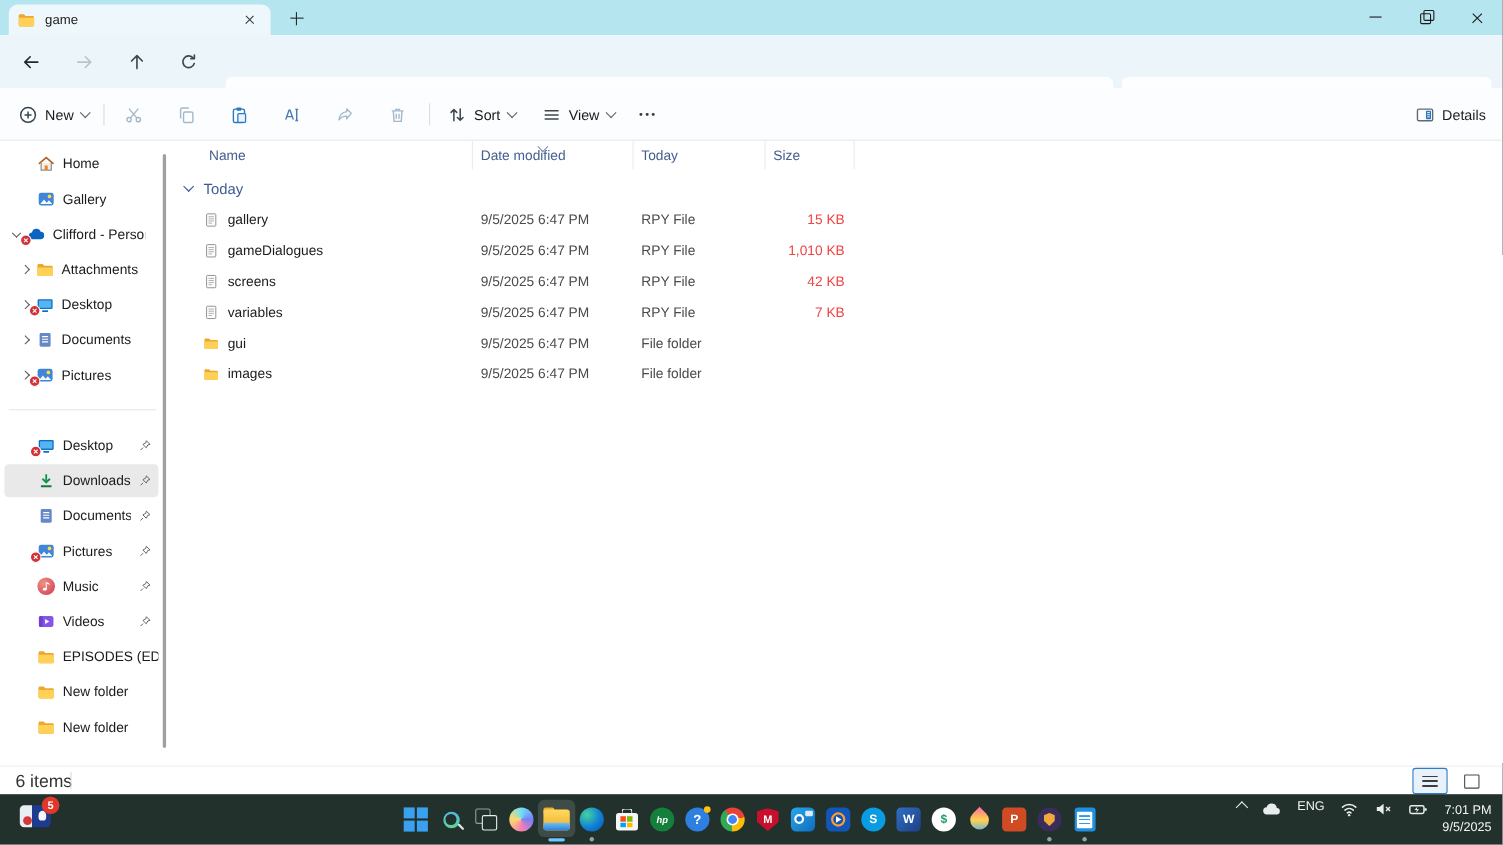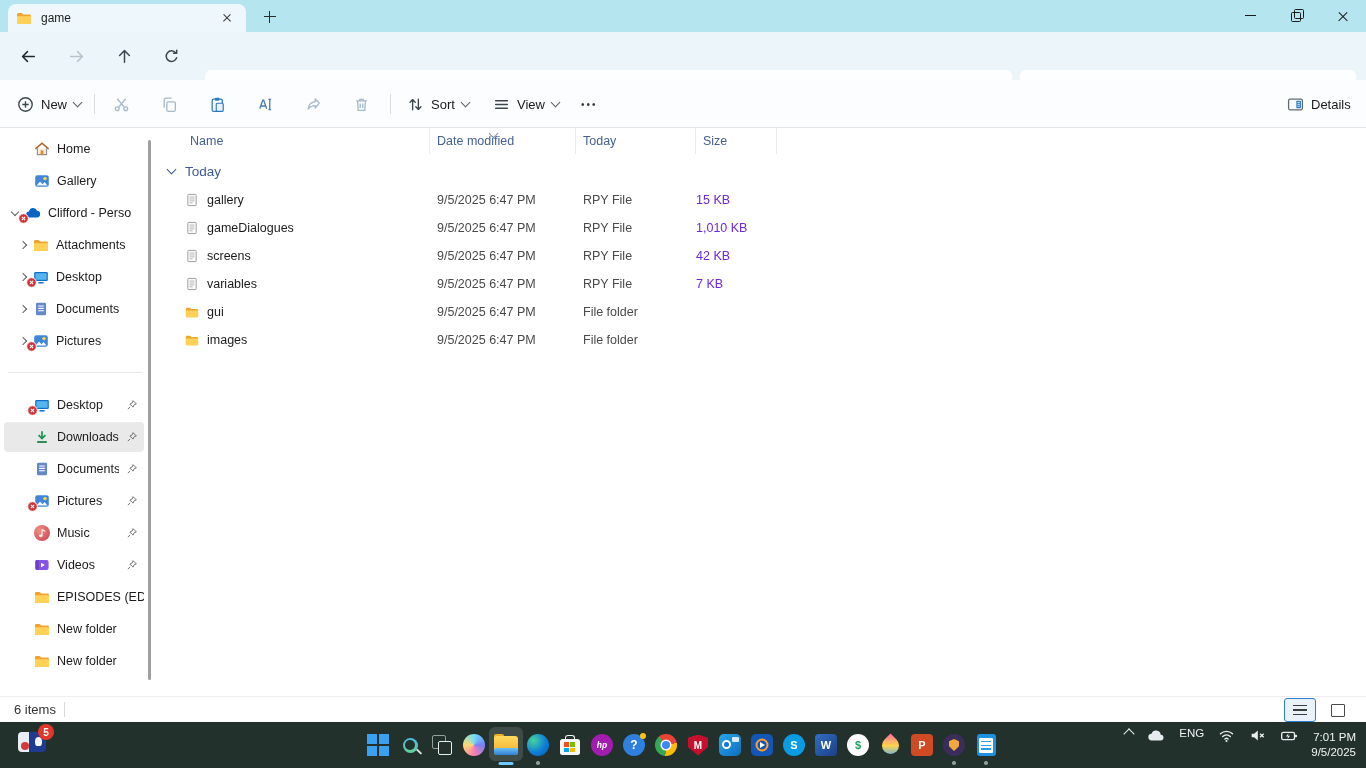--- a/index.html
+++ b/index.html
@@ -78,25 +78,25 @@
   .hcell.first{padding-left:38px;}
   .sortcaret{position:absolute;left:338px;top:2px;width:6px;height:6px;border-right:1.2px solid #8694ab;border-bottom:1.2px solid #8694ab;transform:rotate(45deg);}
   .group{position:absolute;top:30px;left:0;height:26px;display:flex;align-items:center;gap:10px;padding-left:16px;
          font-size:13.5px;color:#3d5a94;}
   .gchev{width:6px;height:6px;border-top:1.4px solid #3d5a94;border-right:1.4px solid #3d5a94;transform:rotate(135deg);margin-top:-3px;}
   .rows{position:absolute;top:58px;left:0;width:100%;}
   .frow{display:grid;grid-template-columns:278px 146px 120px 81px;height:28px;font-size:12.5px;align-items:center;}
   .c-name{display:flex;align-items:center;gap:8px;padding-left:33px;color:#1b1b1b;overflow:hidden;}
   .fi{width:14px;height:14px;flex:0 0 auto;}
   .c-date,.c-type{padding-left:7px;color:#4a4a4a;}
-  .c-size{text-align:left;padding-right:9px;color:#6d28d9;}
+  .c-size{text-align:right;padding-right:9px;color:#ef4444;}
 
   
   .statusbar{position:absolute;top:696px;left:0;right:0;height:26px;background:#fff;border-top:1px solid #eeeeee;box-sizing:border-box;}
-  .scount{position:absolute;left:14px;top:5px;font-size:13px;color:#333;}
+  .scount{position:absolute;left:14px;top:5px;font-size:16px;color:#333;}
   .sdiv{position:absolute;left:64px;top:5px;width:1px;height:15px;background:#d9d9d9;}
   .vbtns{position:absolute;right:12px;top:0;display:flex;gap:6px;align-items:center;height:26px;}
   .vbtn{width:32px;height:24px;border-radius:3px;display:flex;align-items:center;justify-content:center;box-sizing:border-box;}
   .vbtn.active{border:1px solid #2b7cc9;background:#e9f2fa;}
   .vlines{width:14px;height:11px;background:repeating-linear-gradient(#3d3d3d 0 1.4px,transparent 1.4px 4.3px);}
   .vrect{width:12px;height:11px;border:1.4px solid #4a4a4a;border-radius:1px;}
 
   
   .taskbar{position:absolute;top:722px;left:0;right:0;height:46px;background:#22312b;}
   .tk-left{position:absolute;left:18px;top:10px;width:28px;height:22px;}
@@ -124,21 +124,21 @@
   .tb-exp{position:relative;z-index:1;width:24px;height:19px;}
   .exp-back{position:absolute;left:0;top:0;width:24px;height:19px;border-radius:3px;background:linear-gradient(#ffd95e,#f0ad2d);}
   .exp-tab{position:absolute;left:0;top:-2px;width:10px;height:5px;border-radius:2px 2px 0 0;background:#f0ad2d;}
   .exp-front{position:absolute;left:0;bottom:0;width:24px;height:7px;border-radius:2px 2px 3px 3px;background:linear-gradient(#6cc0f5,#2f7fd3);}
   .tb-edge{width:22px;height:22px;border-radius:50%;background:radial-gradient(circle at 30% 30%,#46d39c,#0e7fd8 55%,#0a55a6);}
   .tb-store{position:relative;width:20px;height:16px;border-radius:2.5px;background:#f4f6f8;margin-top:4px;}
   .tb-store::before{content:"";position:absolute;left:5px;top:-4px;width:8px;height:5px;border:1.6px solid #f4f6f8;border-bottom:none;border-radius:3px 3px 0 0;}
   .store-grid{position:absolute;left:4px;top:3px;display:grid;grid-template-columns:5px 5px;grid-template-rows:4.5px 4.5px;gap:1px;}
   .store-grid span:nth-child(1){background:#f25022;}.store-grid span:nth-child(2){background:#7fba00;}
   .store-grid span:nth-child(3){background:#00a4ef;}.store-grid span:nth-child(4){background:#ffb900;}
-  .tb-hp{width:22px;height:22px;border-radius:50%;background:#a21caf;display:flex;align-items:center;justify-content:center;}
+  .tb-hp{width:22px;height:22px;border-radius:50%;background:#15803d;display:flex;align-items:center;justify-content:center;}
   .tb-hp .appletter{font-size:8.5px;font-style:italic;}
   .tb-help{position:relative;width:22px;height:22px;border-radius:50%;background:#2f7fe0;display:flex;align-items:center;justify-content:center;}
   .tb-help .appletter{font-size:12px;}
   .tb-help::after{content:"";position:absolute;top:-1px;right:-1px;width:6px;height:6px;border-radius:50%;background:#ffc20e;}
   .tb-chrome{position:relative;width:22px;height:22px;border-radius:50%;background:conic-gradient(from -40deg,#ea4335 0 33%,#fbbc05 33% 62%,#34a853 62% 100%);}
   .tb-chrome::before{content:"";position:absolute;left:50%;top:50%;transform:translate(-50%,-50%);width:11px;height:11px;border-radius:50%;background:#fff;}
   .tb-chrome::after{content:"";position:absolute;left:50%;top:50%;transform:translate(-50%,-50%);width:8px;height:8px;border-radius:50%;background:#4285f4;}
   .tb-mcafee{width:20px;height:21px;background:#c8102e;clip-path:polygon(50% 0,100% 15%,100% 60%,50% 100%,0 60%,0 15%);display:flex;align-items:center;justify-content:center;}
   .tb-mcafee .appletter{font-size:10px;}
   .tb-outlook{position:relative;width:22px;height:22px;border-radius:5px;background:linear-gradient(135deg,#28a8ea,#0f6cbd);}

